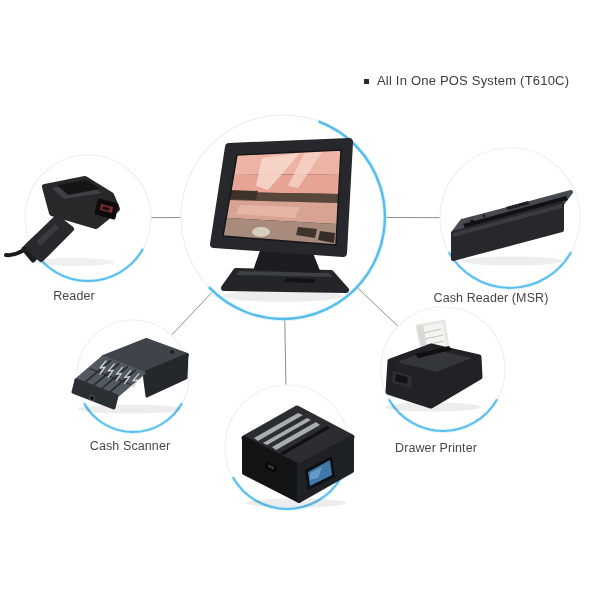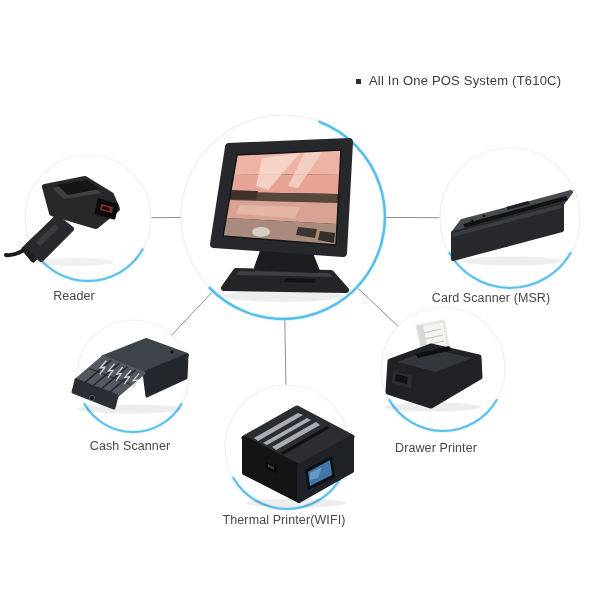--- a/index.html
+++ b/index.html
@@ -1,19 +1,19 @@
 <!DOCTYPE html>
 <html><head>
 <meta charset="utf-8">
 <style>
   html,body{margin:0;padding:0;background:#fff}
   .stage{position:relative;width:600px;height:600px;background:#ffffff;overflow:hidden;
          font-family:"Liberation Sans",sans-serif}
   .stage svg{position:absolute;left:0;top:0}
-  .header{position:absolute;left:356px;top:73px;display:flex;align-items:center;gap:8px}
+  .header{position:absolute;left:364px;top:73px;display:flex;align-items:center;gap:8px}
   .bullet{width:5px;height:5px;background:#2b2b2b;display:inline-block;flex:0 0 auto;margin-top:1px}
   .title{font-size:13px;color:#3c3c3c;letter-spacing:.2px}
   .label{position:absolute;transform:translateX(-50%);font-size:12.5px;color:#474747;
          white-space:nowrap;letter-spacing:.1px}
   .lbl-scanner{left:74px;top:289px}
   .lbl-card{left:491px;top:291px}
   .lbl-cash{left:130px;top:439px}
   .lbl-thermal{left:436px;top:441px}
   .lbl-wifi{left:284px;top:513px}
 </style>
@@ -157,18 +157,17 @@
       <polygon points="310,473 322,467 318,478 310,480" fill="#6ea2cc" opacity="0.8"></polygon>
     </g>
   </svg>
 
   <div class="header">
     <span class="bullet"></span>
     <span class="title">All In One POS System (T610C)</span>
   </div>
 
   <div class="label lbl-scanner">Reader</div>
-  <div class="label lbl-card">Card Scanner (MSR)</div>
+  <div class="label lbl-card">Cash Reader (MSR)</div>
   <div class="label lbl-cash">Cash Scanner</div>
   <div class="label lbl-thermal">Drawer Printer</div>
-  <div class="label lbl-wifi">Thermal Printer(WIFI)</div>
 
 </div>
 
 </body></html>

